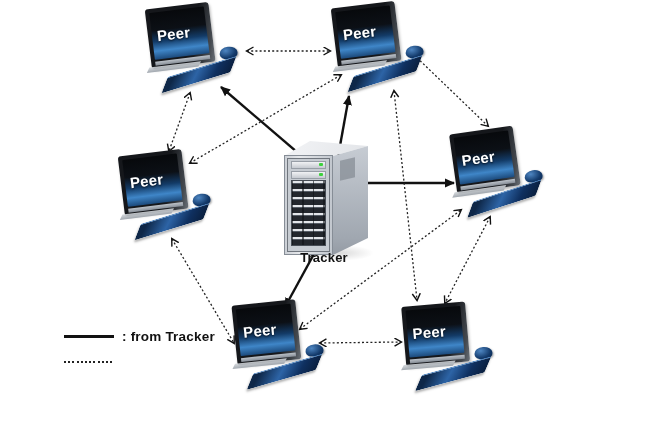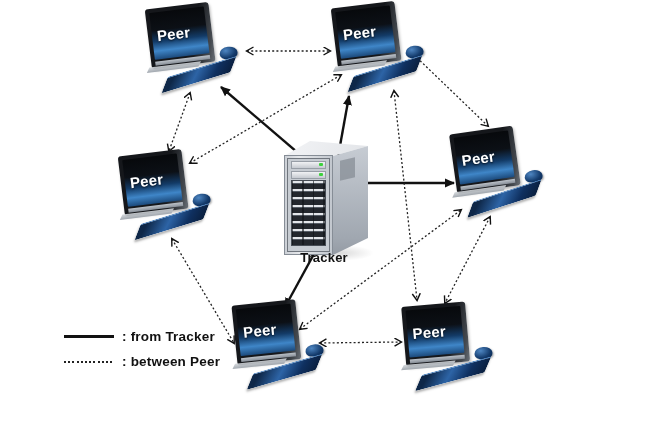--- a/index.html
+++ b/index.html
@@ -202,17 +202,16 @@
   </div>
   <div id="tracker-label" style="left: 324px; top: 250px;">Tracker</div>
 
   <div id="legend">
     <div class="legend-row">
       <span class="legend-sample solid"></span>
       <span class="legend-text">: from Tracker</span>
     </div>
     <div class="legend-row">
       <span class="legend-sample dotted"></span>
-      <span class="legend-text">: between Peer</span>
     </div>
   </div>
 
 </div>
 
 </body></html>

